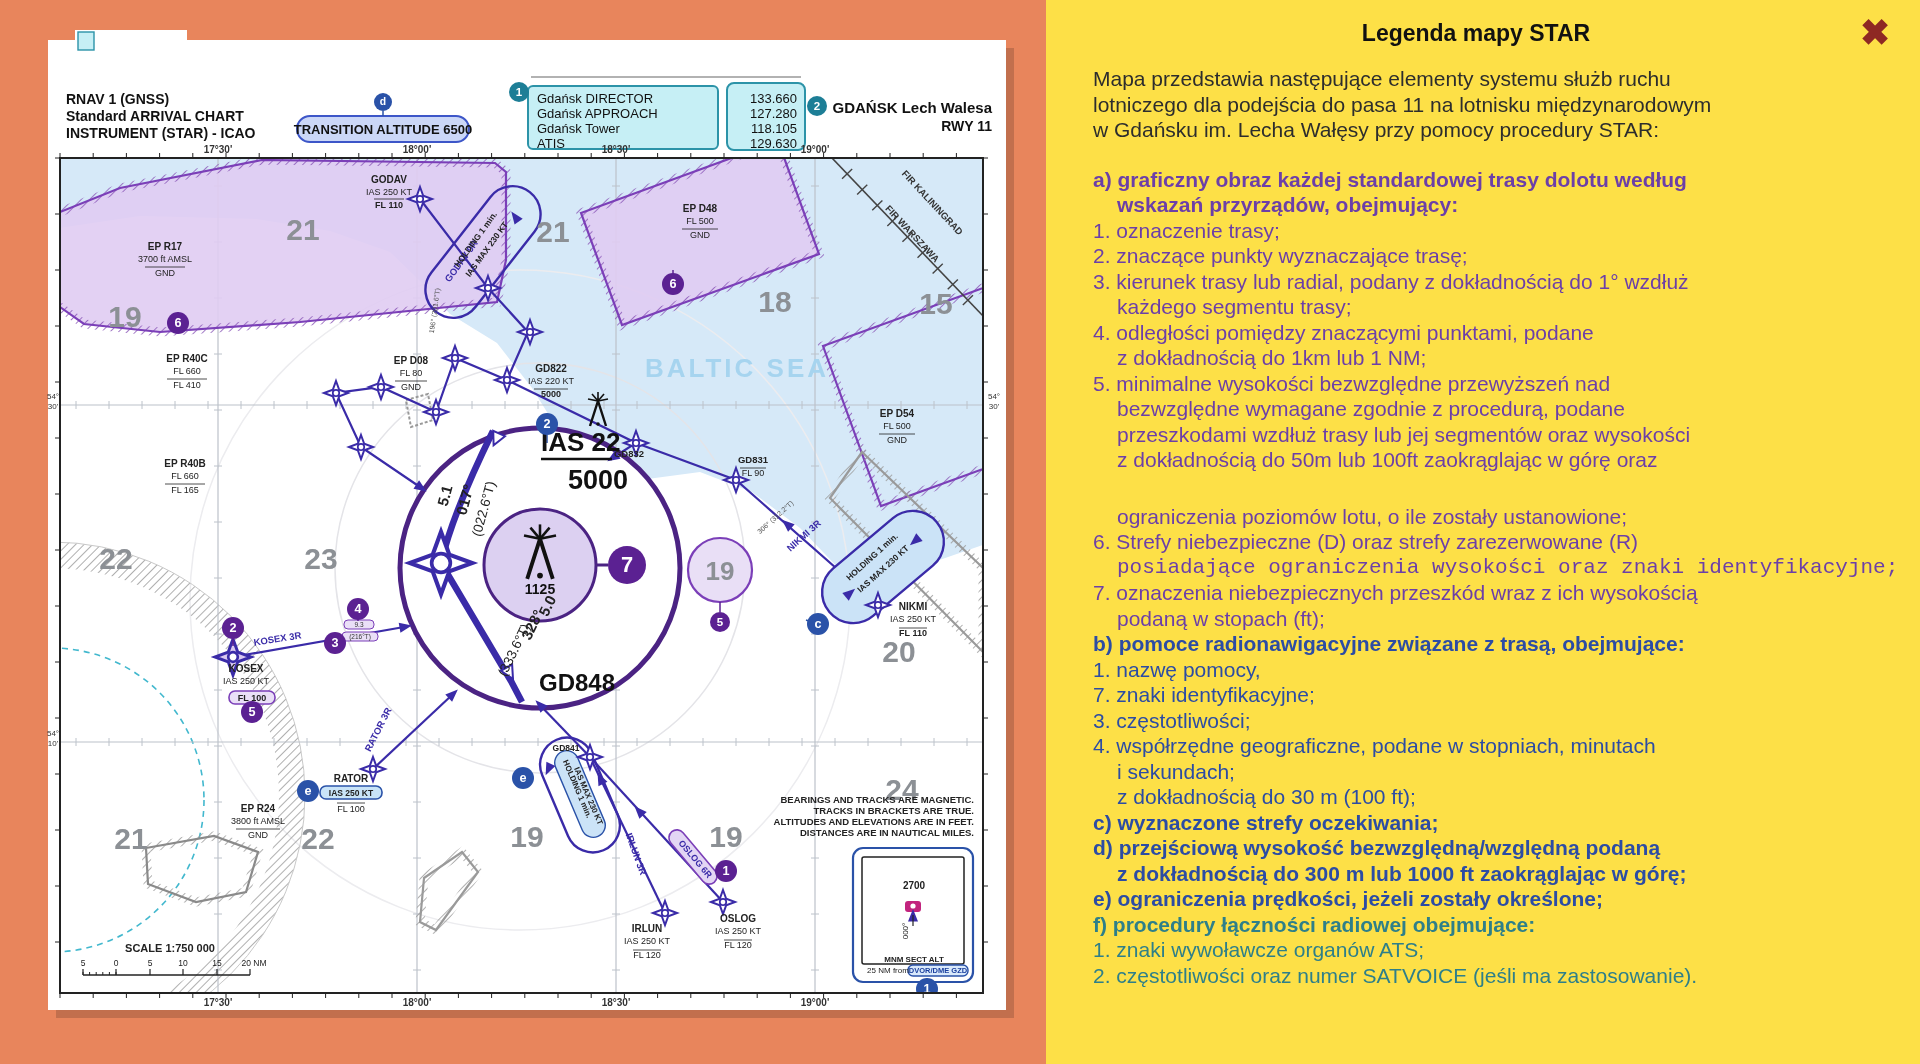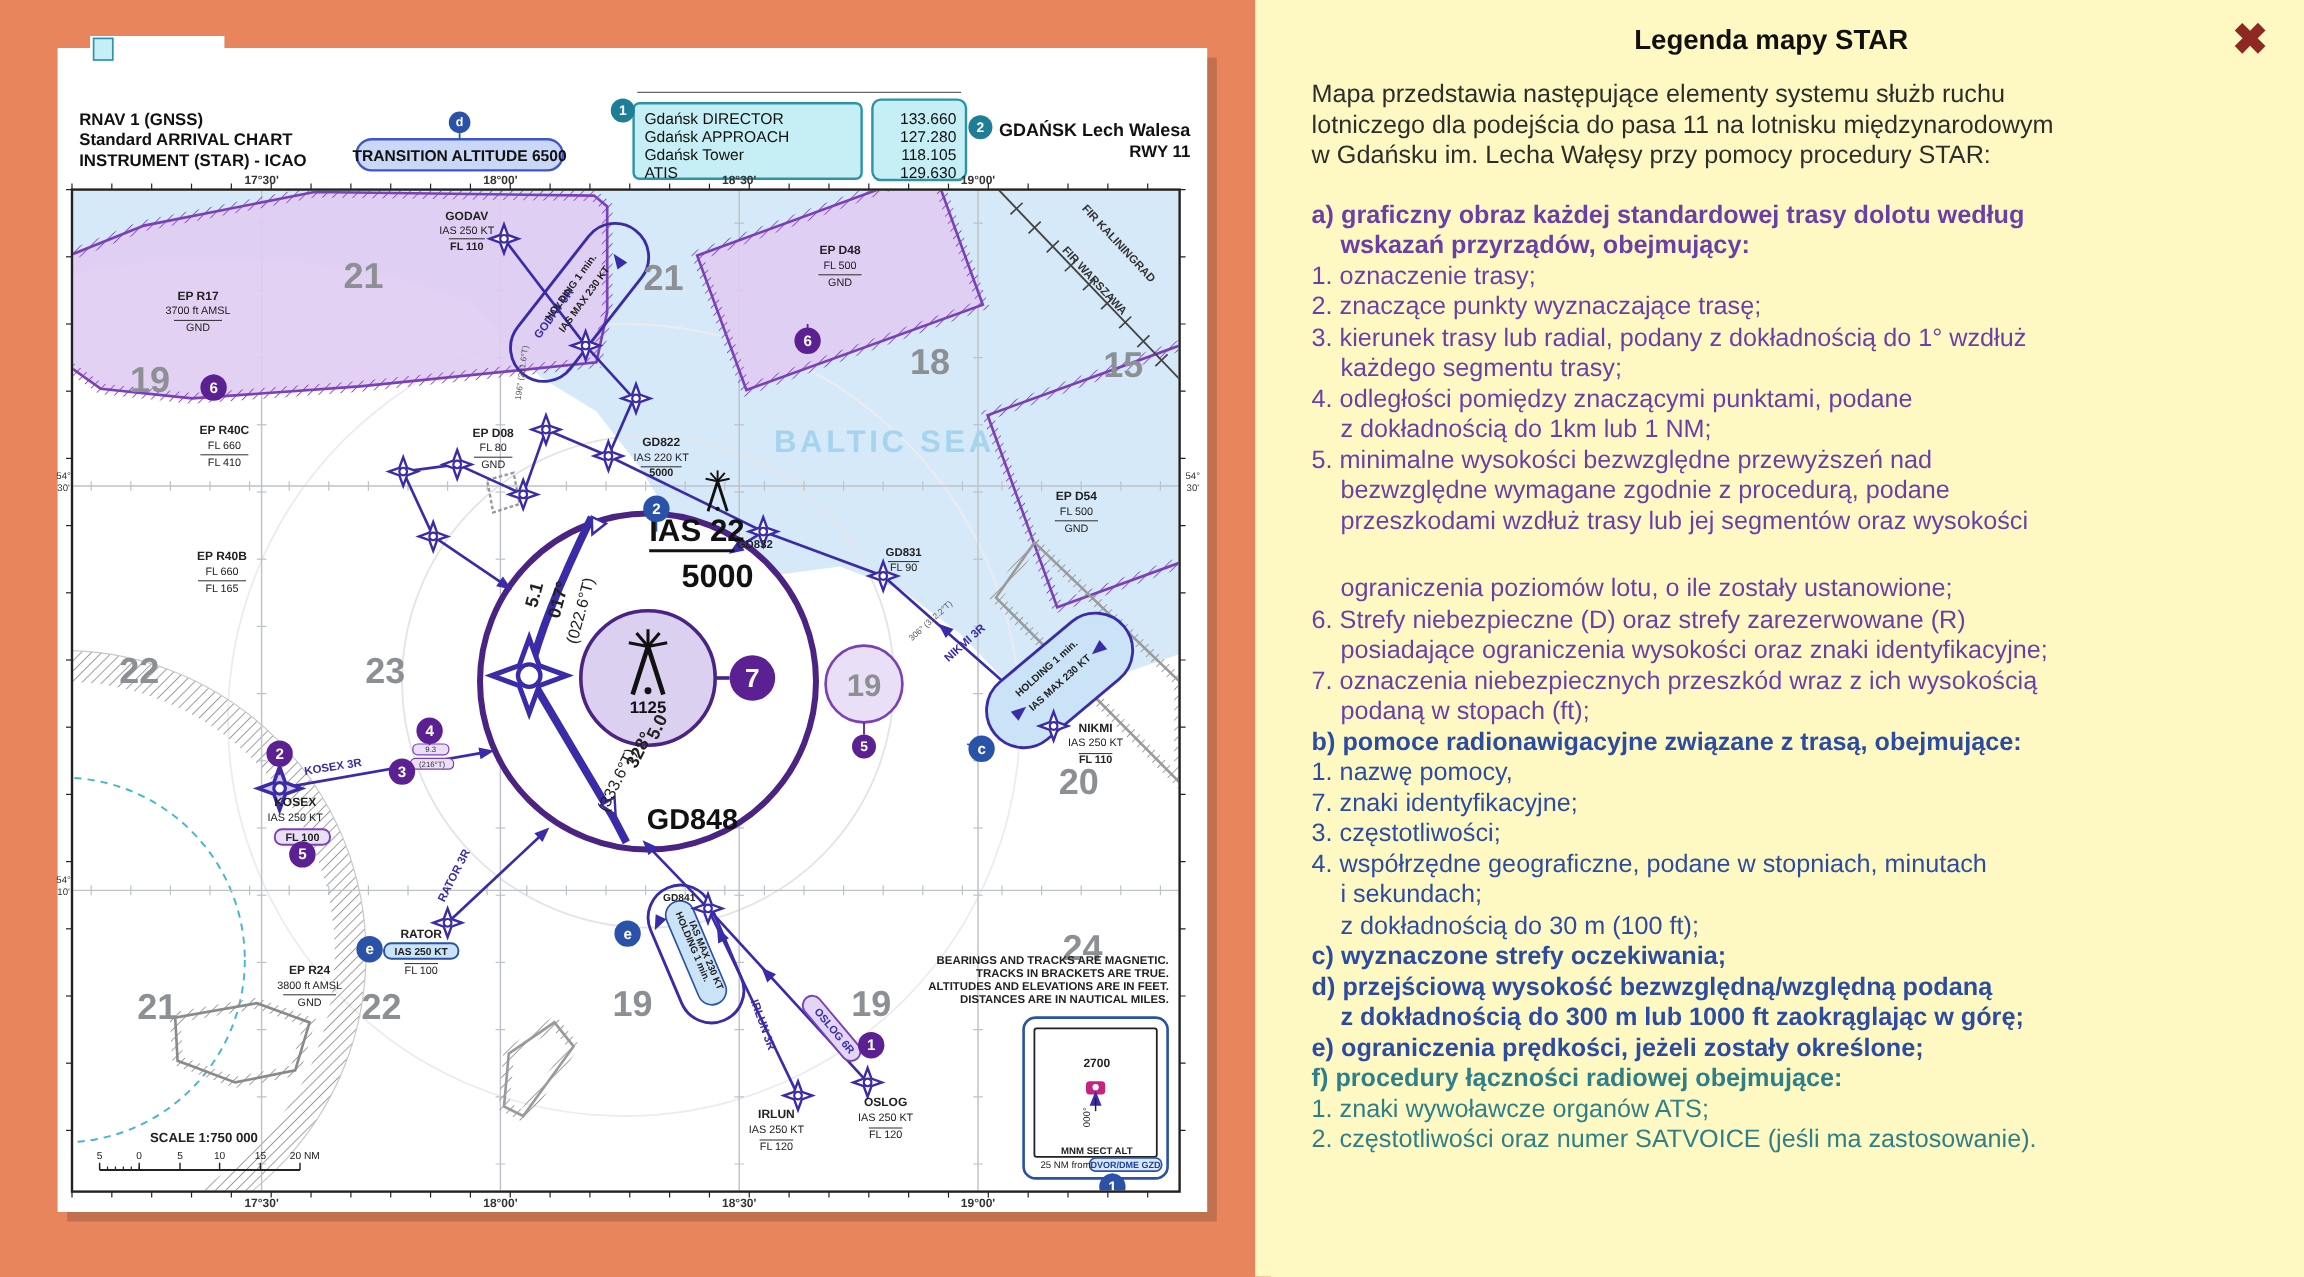--- a/index.html
+++ b/index.html
@@ -6,21 +6,21 @@
     --orange:#E8855C; --paper:#ffffff; --water:#D6E9F8; --route:#3A2BA8;
     --mag:#4B2383; --zonefill:#E0CCF2; --zoneline:#7B3FB8; --cyanbox:#C6EFF5;
     --teal:#1D7E96; --bluebadge:#2A52A8; --purplebadge:#5B2192;
     --lg-purple:#6C3FA8; --lg-blue:#2C4CA4; --lg-teal:#2E7F89; --lg-dark:#2D2D2D; --close:#8E2823;
   }
   *{box-sizing:border-box; margin:0; padding:0;}
   html,body{width:1920px;height:1064px;overflow:hidden;background:var(--orange);
     font-family:"Liberation Sans","DejaVu Sans",sans-serif;}
   #stage{position:relative;width:1920px;height:1064px;}
   #chart-svg{position:absolute;left:0;top:0;}
-  #legend-panel{position:absolute;left:1046px;top:0;width:874px;height:1064px;background:#fef9c3;}
+  #legend-panel{position:absolute;left:1046px;top:0;width:874px;height:1064px;background:#fde047;}
   #legend-title{position:absolute;left:0;top:20px;width:860px;text-align:center;
     font-size:23px;font-weight:700;color:#111;}
   #close-btn{position:absolute;right:24px;top:12px;width:42px;height:42px;border:none;background:transparent;
     color:var(--close);font-size:36px;font-weight:700;cursor:pointer;line-height:42px;text-align:center;}
   #legend-body{position:absolute;left:47px;top:66px;width:815px;}
   .ln{font-size:21px;line-height:25.5px;white-space:nowrap;}
   .c-d{color:var(--lg-dark);}
   .c-p{color:var(--lg-purple);}
   .c-pb{color:var(--lg-purple);font-weight:700;}
   .c-b{color:var(--lg-blue);}
@@ -651,23 +651,24 @@
         <div class="ln c-pb" style="padding-left: 24px;">wskazań przyrządów, obejmujący:</div>
         <div class="ln c-p">1. oznaczenie trasy;</div>
         <div class="ln c-p">2. znaczące punkty wyznaczające trasę;</div>
         <div class="ln c-p">3. kierunek trasy lub radial, podany z dokładnością do 1° wzdłuż</div>
         <div class="ln c-p" style="padding-left: 24px;">każdego segmentu trasy;</div>
         <div class="ln c-p">4. odległości pomiędzy znaczącymi punktami, podane</div>
         <div class="ln c-p" style="padding-left: 24px;">z dokładnością do 1km lub 1 NM;</div>
         <div class="ln c-p">5. minimalne wysokości bezwzględne przewyższeń nad</div>
         <div class="ln c-p" style="padding-left: 24px;">bezwzględne wymagane zgodnie z procedurą, podane</div>
         <div class="ln c-p" style="padding-left: 24px;">przeszkodami wzdłuż trasy lub jej segmentów oraz wysokości</div>
+        <div class="ln c-p" style="padding-left: 24px;">z dokładnością do 50m lub 100ft zaokrąglając w górę oraz</div>
         <div class="ln c-p" style="padding-left: 24px; margin-top: 31px;">ograniczenia poziomów lotu, o ile zostały ustanowione;</div>
         <div class="ln c-p">6. Strefy niebezpieczne (D) oraz strefy zarezerwowane (R)</div>
-        <div class="ln c-p" style="padding-left: 24px;">posiadające ograniczenia wysokości oraz znaki identyfikacyjne;</div>
+        <div class="ln c-p" style="padding-left: 24px; font-family: Liberation Mono, monospace;">posiadające ograniczenia wysokości oraz znaki identyfikacyjne;</div>
         <div class="ln c-p">7. oznaczenia niebezpiecznych przeszkód wraz z ich wysokością</div>
         <div class="ln c-p" style="padding-left: 24px;">podaną w stopach (ft);</div>
         <div class="ln c-bb">b) pomoce radionawigacyjne związane z trasą, obejmujące:</div>
         <div class="ln c-b">1. nazwę pomocy,</div>
         <div class="ln c-b">7. znaki identyfikacyjne;</div>
         <div class="ln c-b">3. częstotliwości;</div>
         <div class="ln c-b">4. współrzędne geograficzne, podane w stopniach, minutach</div>
         <div class="ln c-b" style="padding-left: 24px;">i sekundach;</div>
         <div class="ln c-b" style="padding-left: 24px;">z dokładnością do 30 m (100 ft);</div>
         <div class="ln c-bb">c) wyznaczone strefy oczekiwania;</div>

